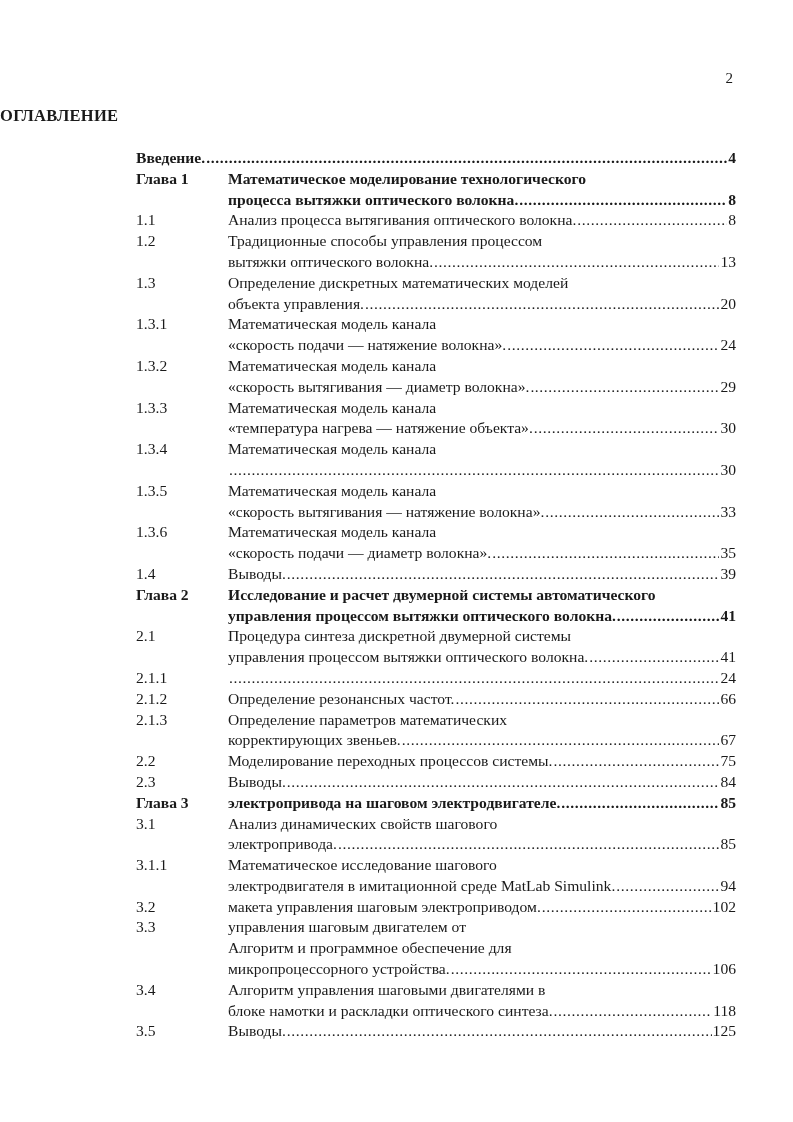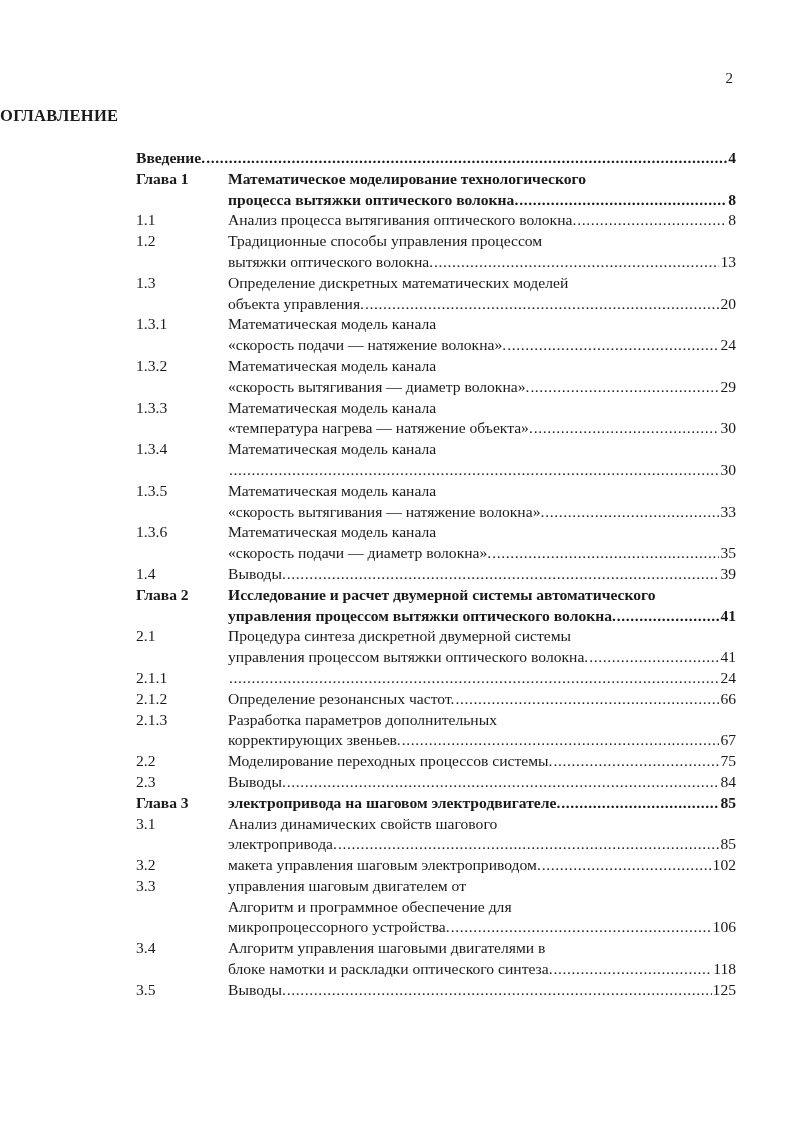--- a/index.html
+++ b/index.html
@@ -192,21 +192,21 @@
         <span class="line last">
           <span class="txt">Определение резонансных частот.</span>
           <span class="dots"></span>
           <span class="pg">66</span>
         </span>
       </div>
     </div>
     <div class="entry section">
       <span class="num">2.1.3</span>
       <div class="body">
-        <span class="line"><span class="txt">Разработка параметров дополнительных</span></span>
+        <span class="line"><span class="txt">Определение параметров математических</span></span>
         <span class="line last">
           <span class="txt">корректирующих звеньев.</span>
           <span class="dots"></span>
           <span class="pg">67</span>
         </span>
       </div>
     </div>
     <div class="entry section">
       <span class="num">2.2</span>
       <div class="body">
@@ -238,20 +238,31 @@
       </div>
     </div>
     <div class="entry section">
       <span class="num">3.1</span>
       <div class="body">
         <span class="line"><span class="txt">Анализ динамических свойств шагового</span></span>
         <span class="line last">
           <span class="txt">электропривода.</span>
           <span class="dots"></span>
           <span class="pg">85</span>
+        </span>
+      </div>
+    </div>
+    <div class="entry section">
+      <span class="num">3.1.1</span>
+      <div class="body">
+        <span class="line"><span class="txt">Математическое исследование шагового</span></span>
+        <span class="line last">
+          <span class="txt">электродвигателя в имитационной среде MatLab Simulink.</span>
+          <span class="dots"></span>
+          <span class="pg">94</span>
         </span>
       </div>
     </div>
     <div class="entry section">
       <span class="num">3.2</span>
       <div class="body">
         <span class="line last">
           <span class="txt">макета управления шаговым электроприводом.</span>
           <span class="dots"></span>
           <span class="pg">102</span>

